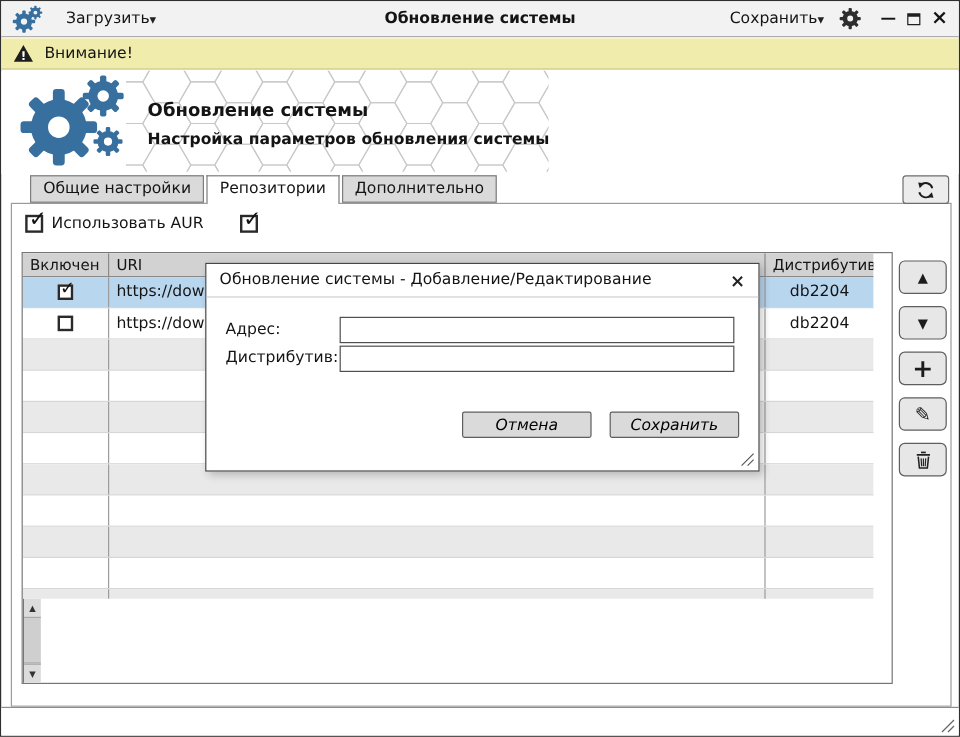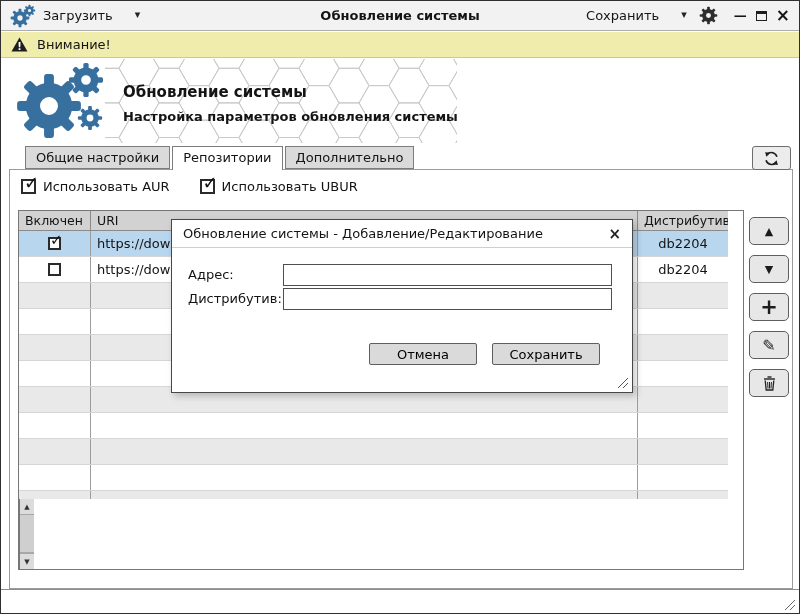--- a/index.html
+++ b/index.html
@@ -4,21 +4,21 @@
 <style>
   *{margin:0;padding:0;box-sizing:border-box;}
   html,body{margin:0;}
   body{background:#9e9e9e;font-family:"DejaVu Sans","Liberation Sans",sans-serif;}
   .window{position:relative;width:800px;height:614px;background:#fff;border:1px solid #2f2f2f;overflow:hidden;font-size:13px;color:#141414;}
   svg text{font-family:inherit;}
 
   
   .titlebar{position:absolute;left:0;top:0;width:100%;height:30px;background:#f2f2f2;border-bottom:1px solid #adadad;display:flex;align-items:center;gap:7px;padding:0 9px;}
   .tb-logo{color:#376f9f;flex:0 0 auto;}
-  .menu{display:flex;align-items:flex-start;gap:22px;cursor:default;}
+  .menu{display:flex;align-items:flex-end;gap:0;cursor:default;margin-left:12px;}
   .caret{font-size:11px;color:#222;}
   .tb-title{position:absolute;left:180px;right:180px;text-align:center;font-weight:bold;pointer-events:none;}
   .tb-right{margin-left:auto;display:flex;align-items:center;gap:12px;}
   .gear-btn{color:#2e2e2e;display:flex;}
   .win-controls{display:flex;align-items:center;gap:9px;margin-left:4px;}
   .min-glyph{font-size:13px;font-weight:bold;}
   .max-box{width:11px;height:10px;border:1.5px solid #1f1f1f;border-top-width:3px;display:inline-block;}
   .close-glyph{font-size:17px;line-height:1;font-weight:bold;}
 
   
@@ -76,21 +76,21 @@
 
   
   .dialog{position:absolute;left:170px;top:218px;width:462px;height:174px;background:#fff;border:1px solid #474747;box-shadow:3px 3px 7px rgba(0,0,0,.22);z-index:6;}
   .d-head{height:28px;border-bottom:1px solid #cfcfcf;display:flex;align-items:center;padding:0 11px;}
   .d-close{position:absolute;right:11px;top:5px;font-size:15px;font-weight:bold;color:#222;cursor:default;}
   .d-row{position:absolute;left:16px;right:20px;height:22px;}
   .d-row.r1{top:44px;}
   .d-row.r2{top:68px;}
   .d-label{position:absolute;left:0;top:3px;white-space:nowrap;}
   .d-input{position:absolute;left:95px;right:0;height:22px;border:1px solid #4f4f4f;font:inherit;padding:0 5px;background:#fff;width:calc(100% - 95px);}
-  .d-buttons{position:absolute;right:32px;top:123px;display:flex;gap:15px;}
+  .d-buttons{position:absolute;right:16px;top:123px;display:flex;gap:15px;font-style:italic;}
   .d-btn{height:22px;background:#dadada;border:1px solid #5e5e5e;border-radius:2px;font:inherit;font-size:13px;padding:0 10px;min-width:108px;cursor:default;}
   .d-grip{position:absolute;right:3px;bottom:3px;cursor:nwse-resize;}
 
   
   .statusbar{position:absolute;left:0;top:588px;width:100%;height:25px;border-top:1px solid #8d8d8d;background:#fff;}
   .s-grip{position:absolute;right:3px;bottom:3px;cursor:nwse-resize;}
 </style>
 </head>
 <body>
 
@@ -231,21 +231,20 @@
       <div class="opt">
         <span class="cb">
             <span class="mark">✓</span>
           </span>
         <span>Использовать AUR</span>
       </div>
       <div class="opt">
         <span class="cb">
             <span class="mark">✓</span>
           </span>
-        <span>Использовать UBUR</span>
       </div>
     </div>
 
     <div class="table">
       <div class="cols">
         <div class="thead">
           <div class="th c-en">Включен</div>
           <div class="th c-uri">URI</div>
           <div class="th c-dist">Дистрибутив</div>
         </div>

